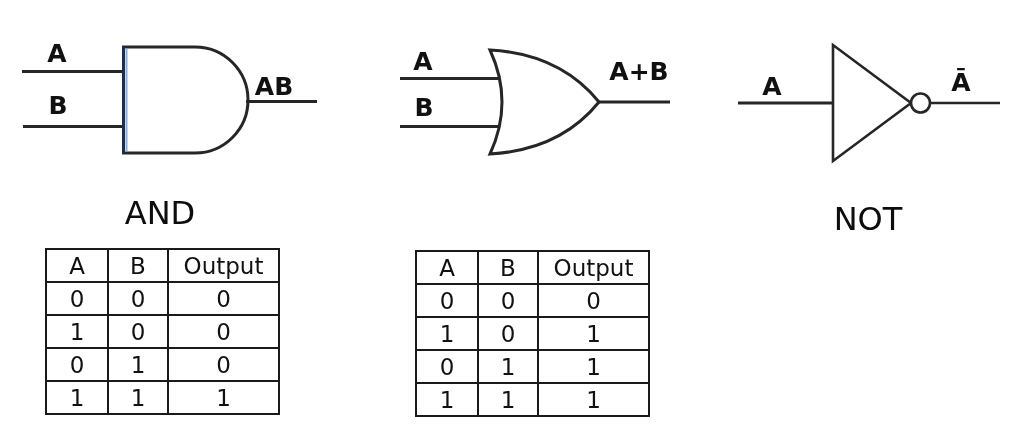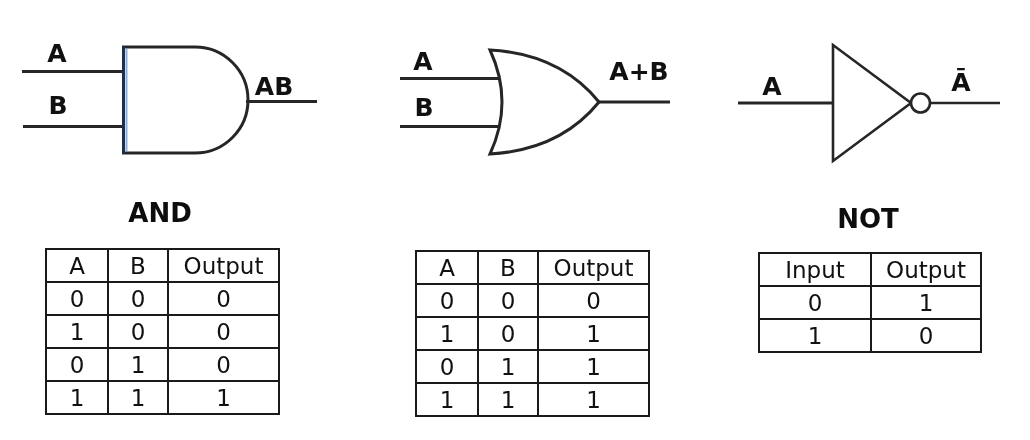--- a/index.html
+++ b/index.html
@@ -18,22 +18,22 @@
     transform: translate(-50%, -50%);
     font-weight: bold;
     font-size: 25px;
     color: #111111;
     white-space: nowrap;
     line-height: 1;
   }
   .gate-title {
     position: absolute;
     transform: translate(-50%, -50%);
-    font-weight: bold;
-    font-size: 26px;
+    font-weight: normal;
+    font-size: 32px;
     color: #0d0d0d;
     white-space: nowrap;
     line-height: 1;
   }
   table.truth {
     position: absolute;
     border-collapse: collapse;
     table-layout: fixed;
     background: #ffffff;
   }
@@ -165,36 +165,14 @@
         <td>1</td>
       </tr>
       <tr>
         <td>1</td>
         <td>1</td>
         <td>1</td>
       </tr>
     </tbody>
   </table>
 
-  <table class="truth" id="tbl-not">
-    <colgroup>
-        <col style="width:112px">
-        <col style="width:110px">
-      </colgroup>
-    <thead>
-      <tr>
-        <th>Input</th>
-        <th>Output</th>
-      </tr>
-    </thead>
-    <tbody>
-      <tr>
-        <td>0</td>
-        <td>1</td>
-      </tr>
-      <tr>
-        <td>1</td>
-        <td>0</td>
-      </tr>
-    </tbody>
-  </table>
 
 </div>
 
 </body></html>

